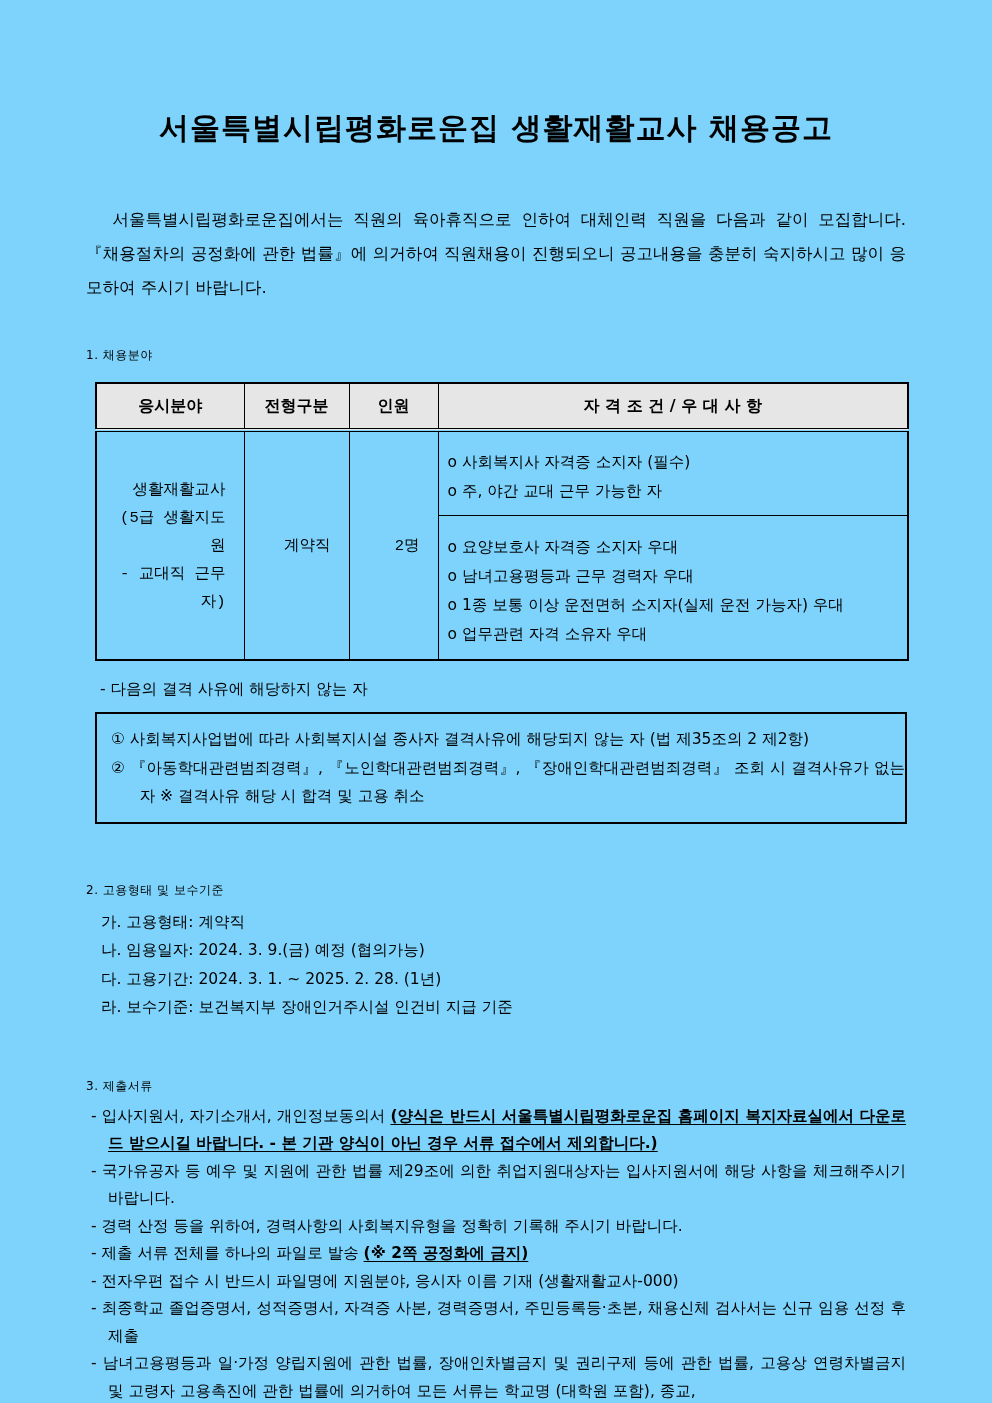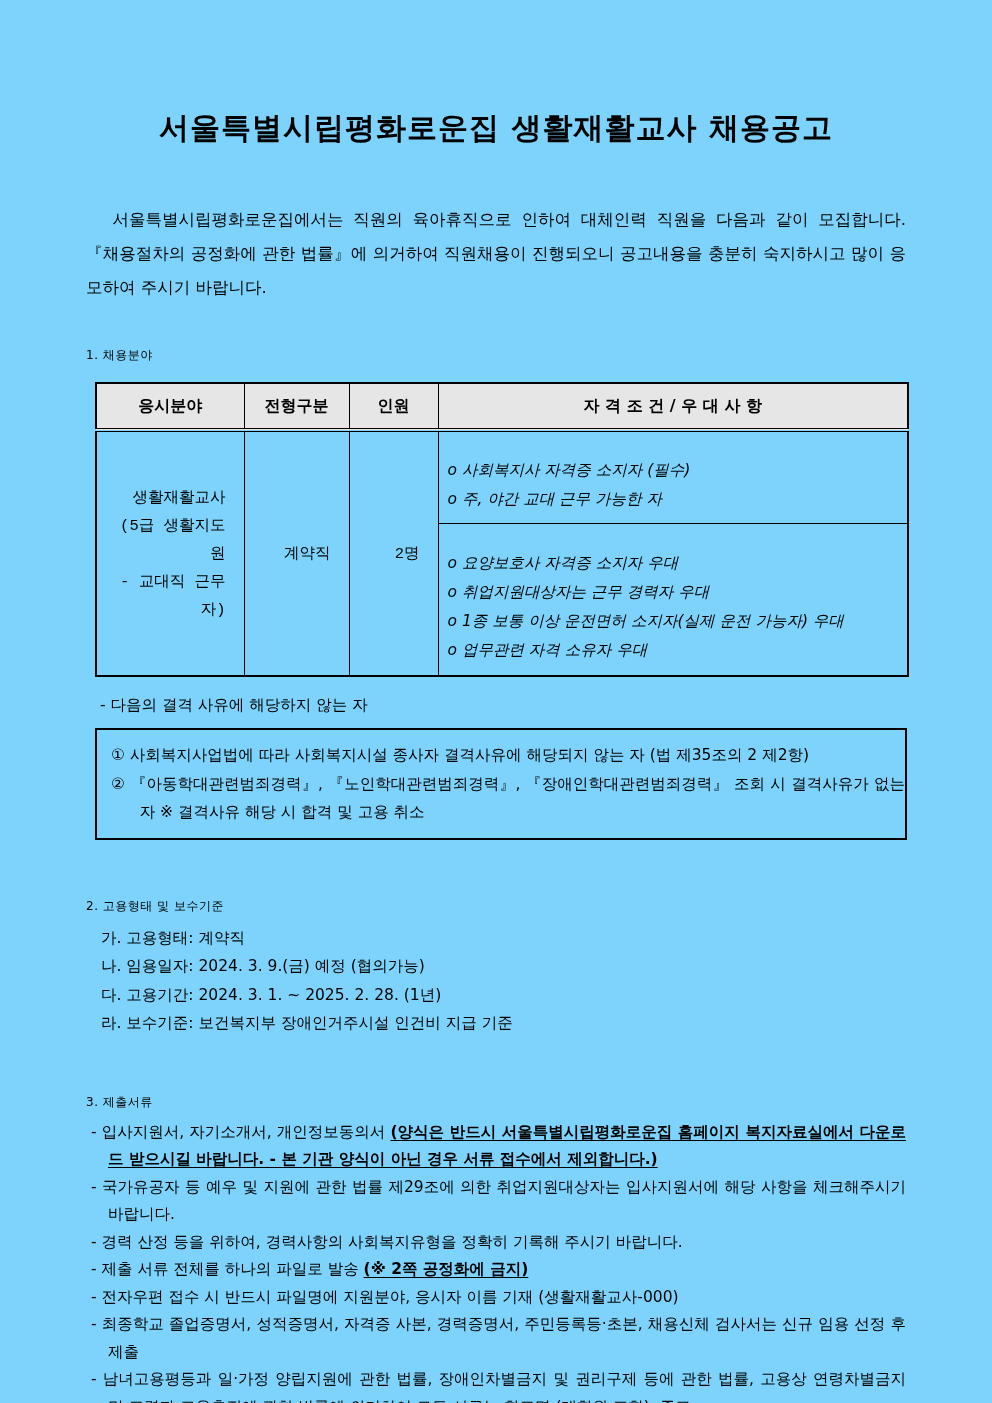--- a/index.html
+++ b/index.html
@@ -64,24 +64,23 @@
     font-size: 15.5px;
     vertical-align: middle;
   }
   .recruit-table td.c {
     text-align: right;
     line-height: 28px;
     padding: 4px 18px;
     font-family: Liberation Mono, monospace;
   }
   .recruit-table td.qual {
-    padding: 22px 6px 7px 9px;
+    padding: 14px 6px 7px 9px;
     line-height: 29px;
     vertical-align: middle;
-    font-style: italic;
   }
   .recruit-table td.qual .list-line { white-space: nowrap; }
 
   .note {
     margin: 18px 0 0 14px;
     font-size: 15.5px;
   }
 
   .box {
     margin: 12px 0 0 9px;
@@ -158,21 +157,21 @@
           <td rowspan="2" class="c">계약직</td>
           <td rowspan="2" class="c">2명</td>
           <td class="qual" style="height:62px">
               <div class="list-line">o 사회복지사 자격증 소지자 (필수)</div>
               <div class="list-line">o 주, 야간 교대 근무 가능한 자</div>
             </td>
         </tr>
         <tr>
           <td class="qual" style="height:122px">
               <div class="list-line">o 요양보호사 자격증 소지자 우대</div>
-              <div class="list-line">o 취업지원대상자는 근무 경력자 우대</div>
+              <div class="list-line">o 남녀고용평등과 근무 경력자 우대</div>
               <div class="list-line">o 1종 보통 이상 운전면허 소지자(실제 운전 가능자) 우대</div>
               <div class="list-line">o 업무관련 자격 소유자 우대</div>
             </td>
         </tr>
       </tbody>
     </table>
 
     <div class="note">- 다음의 결격 사유에 해당하지 않는 자</div>
 
     <div class="box">

